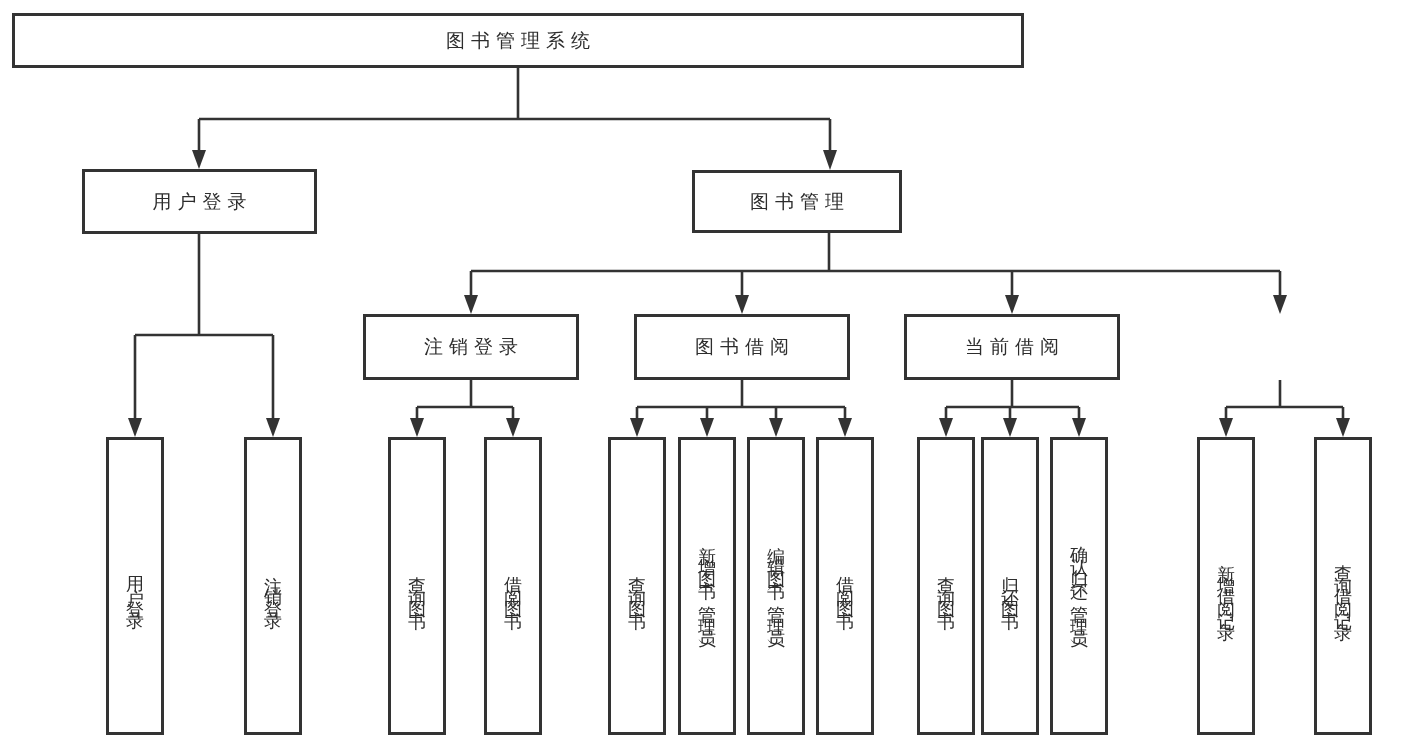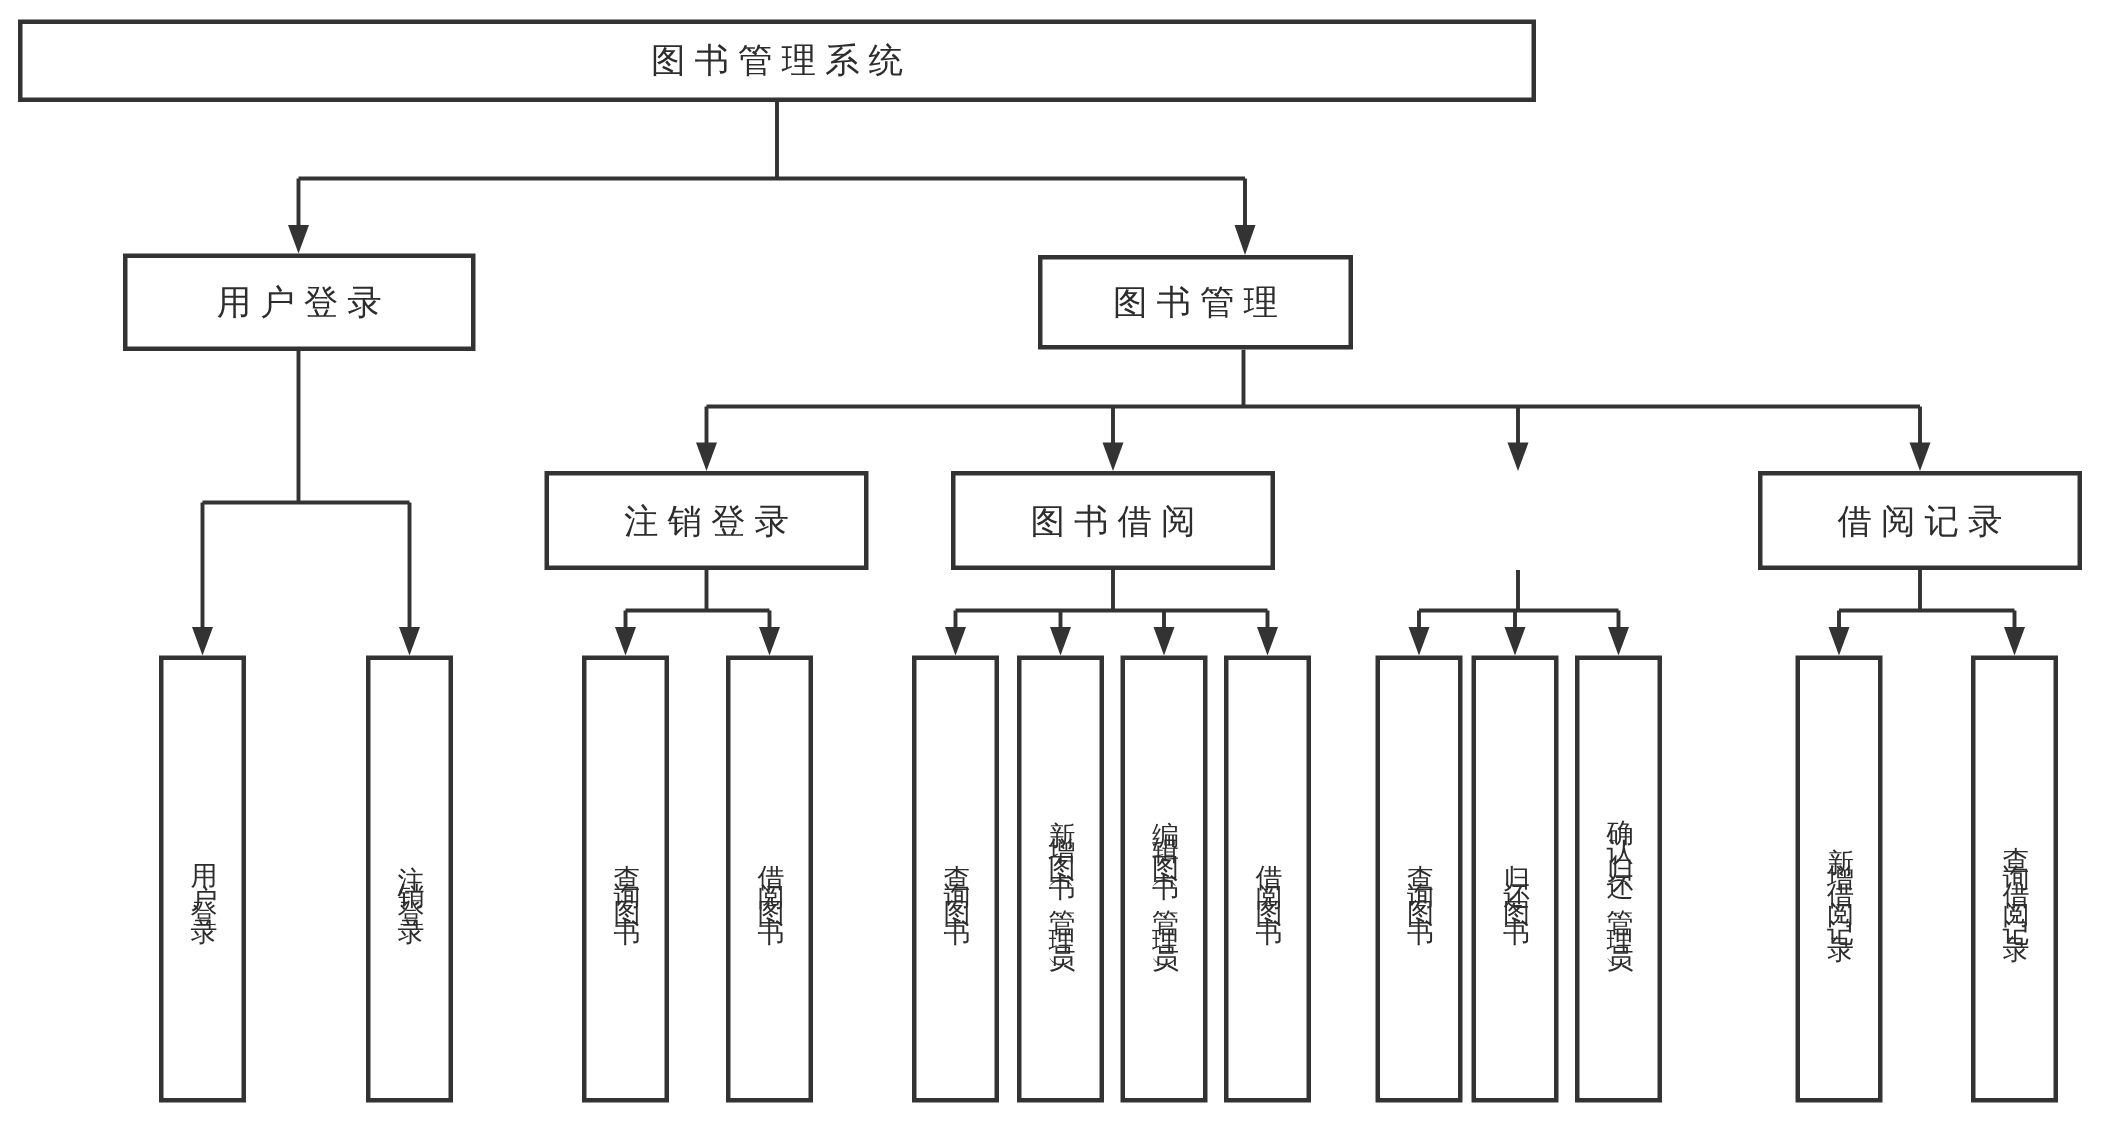--- a/index.html
+++ b/index.html
@@ -8,21 +8,21 @@
     font-family:"DejaVu Sans","Liberation Sans",sans-serif;
     overflow:hidden;
   }
   .connectors{position:absolute;left:0;top:0;z-index:0;}
   .node{
     position:absolute;box-sizing:border-box;
     border:3px solid #333333;background:#ffffff;
     display:flex;align-items:center;justify-content:center;
     z-index:1;color:#2d2d2d;
   }
-  .node.h{font-size:23px;letter-spacing:6px;text-indent:6px;white-space:nowrap;}
+  .node.h{font-size:19px;letter-spacing:6px;text-indent:6px;white-space:nowrap;}
   .node.v{
     writing-mode:vertical-rl;text-orientation:mixed;
     font-size:18px;letter-spacing:12px;line-height:1;
   }
   .watermark{
     position:absolute;z-index:2;
     color:#b5b5b5;font-size:19px;letter-spacing:1px;white-space:nowrap;
   }
 </style>
 </head>
@@ -63,21 +63,21 @@
     </g>
   </svg>
 
   <div class="node h" style="left:12px;top:13px;width:1012px;height:55px">图书管理系统</div>
 
   <div class="node h" style="left:82px;top:169px;width:235px;height:65px">用户登录</div>
   <div class="node h" style="left:692px;top:170px;width:210px;height:63px">图书管理</div>
 
   <div class="node h" style="left:363px;top:314px;width:216px;height:66px">注销登录</div>
   <div class="node h" style="left:634px;top:314px;width:216px;height:66px">图书借阅</div>
-  <div class="node h" style="left:1172px;top:314px;width:216px;height:66px">借阅记录</div>
+  <div class="node h" style="left:904px;top:314px;width:216px;height:66px">当前借阅</div>
 
   <div class="node v" style="left:106px;top:437px;width:58px;height:298px">用户登录</div>
   <div class="node v" style="left:244px;top:437px;width:58px;height:298px">注销登录</div>
 
   <div class="node v" style="left:388px;top:437px;width:58px;height:298px">查询图书</div>
   <div class="node v" style="left:484px;top:437px;width:58px;height:298px">借阅图书</div>
 
   <div class="node v" style="left:608px;top:437px;width:58px;height:298px">查询图书</div>
   <div class="node v" style="left:678px;top:437px;width:58px;height:298px">新增图书（管理员）</div>
   <div class="node v" style="left:747px;top:437px;width:58px;height:298px">编辑图书（管理员）</div>

